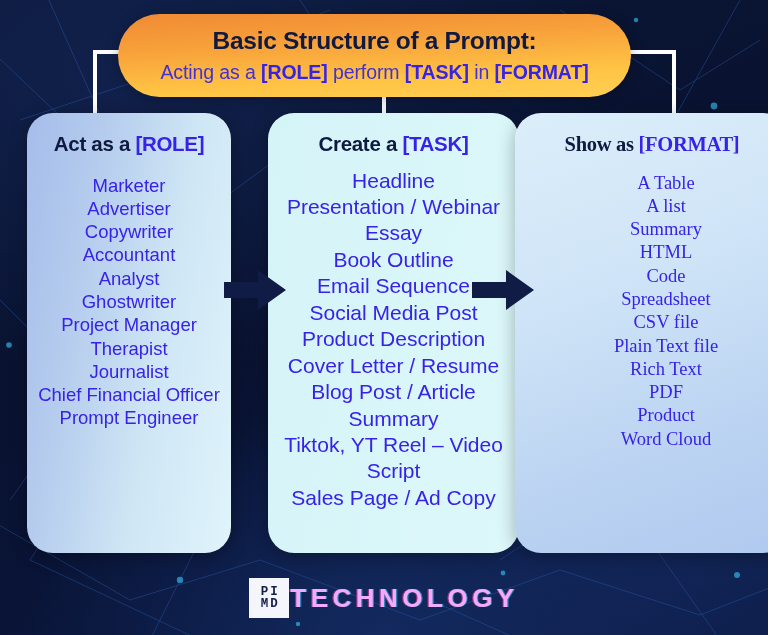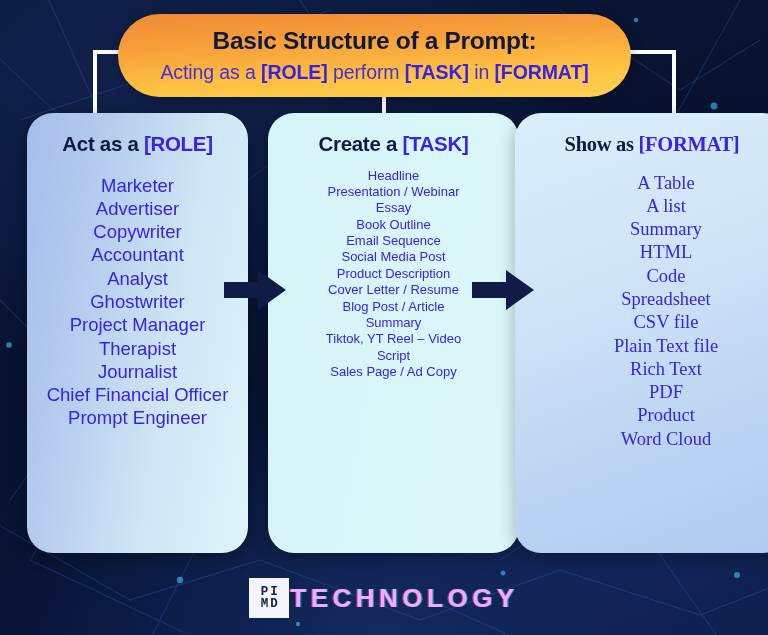--- a/index.html
+++ b/index.html
@@ -85,21 +85,21 @@
     top: 113px;
     height: 440px;
     border-radius: 26px;
     z-index: 5;
     box-shadow: 0 4px 18px rgba(0,0,0,.30);
     display: flex;
     flex-direction: column;
     align-items: center;
     overflow: hidden;
   }
-  #card-role   { left: 27px;  width: 221px;
+  #card-role   { left: 27px;  width: 204px;
     background: linear-gradient(100deg, #a5bdea 0%, #b6cdee 30%, #cfe6f5 62%, #dff4fb 100%); }
   #card-task   { left: 268px; width: 251px;
     background: linear-gradient(100deg, #d5f4f8 0%, #d9f6f9 55%, #ddf8fa 100%); }
   #card-format { left: 515px; width: 274px;
     background: linear-gradient(160deg, #dbeefa 0%, #cfe4f7 38%, #bcd4f2 72%, #b0c9ef 100%); font-family: Liberation Serif, serif; }
 
   .card-head {
     font-size: 20.5px;
     font-weight: bold;
     color: #0f1a40;
@@ -120,21 +120,21 @@
   #card-role   .card-list { margin-top: 19px; }
   #card-task   .card-list { margin-top: 13px; }
   #card-format .card-list { margin-top: 17px; padding-left: 28px; }
 
   .card-list li {
     color: #3722e8;
     line-height: 1.26;
     white-space: nowrap;
   }
   #card-role   .card-list li { font-size: 18.5px; }
-  #card-task   .card-list li { font-size: 13px; }
+  #card-task   .card-list li { font-size: 21px; }
   #card-format .card-list li { font-size: 18.5px; }
 
   
   .arrow {
     position: absolute;
     top: 268px;
     width: 62px;
     height: 44px;
     z-index: 7;
   }

